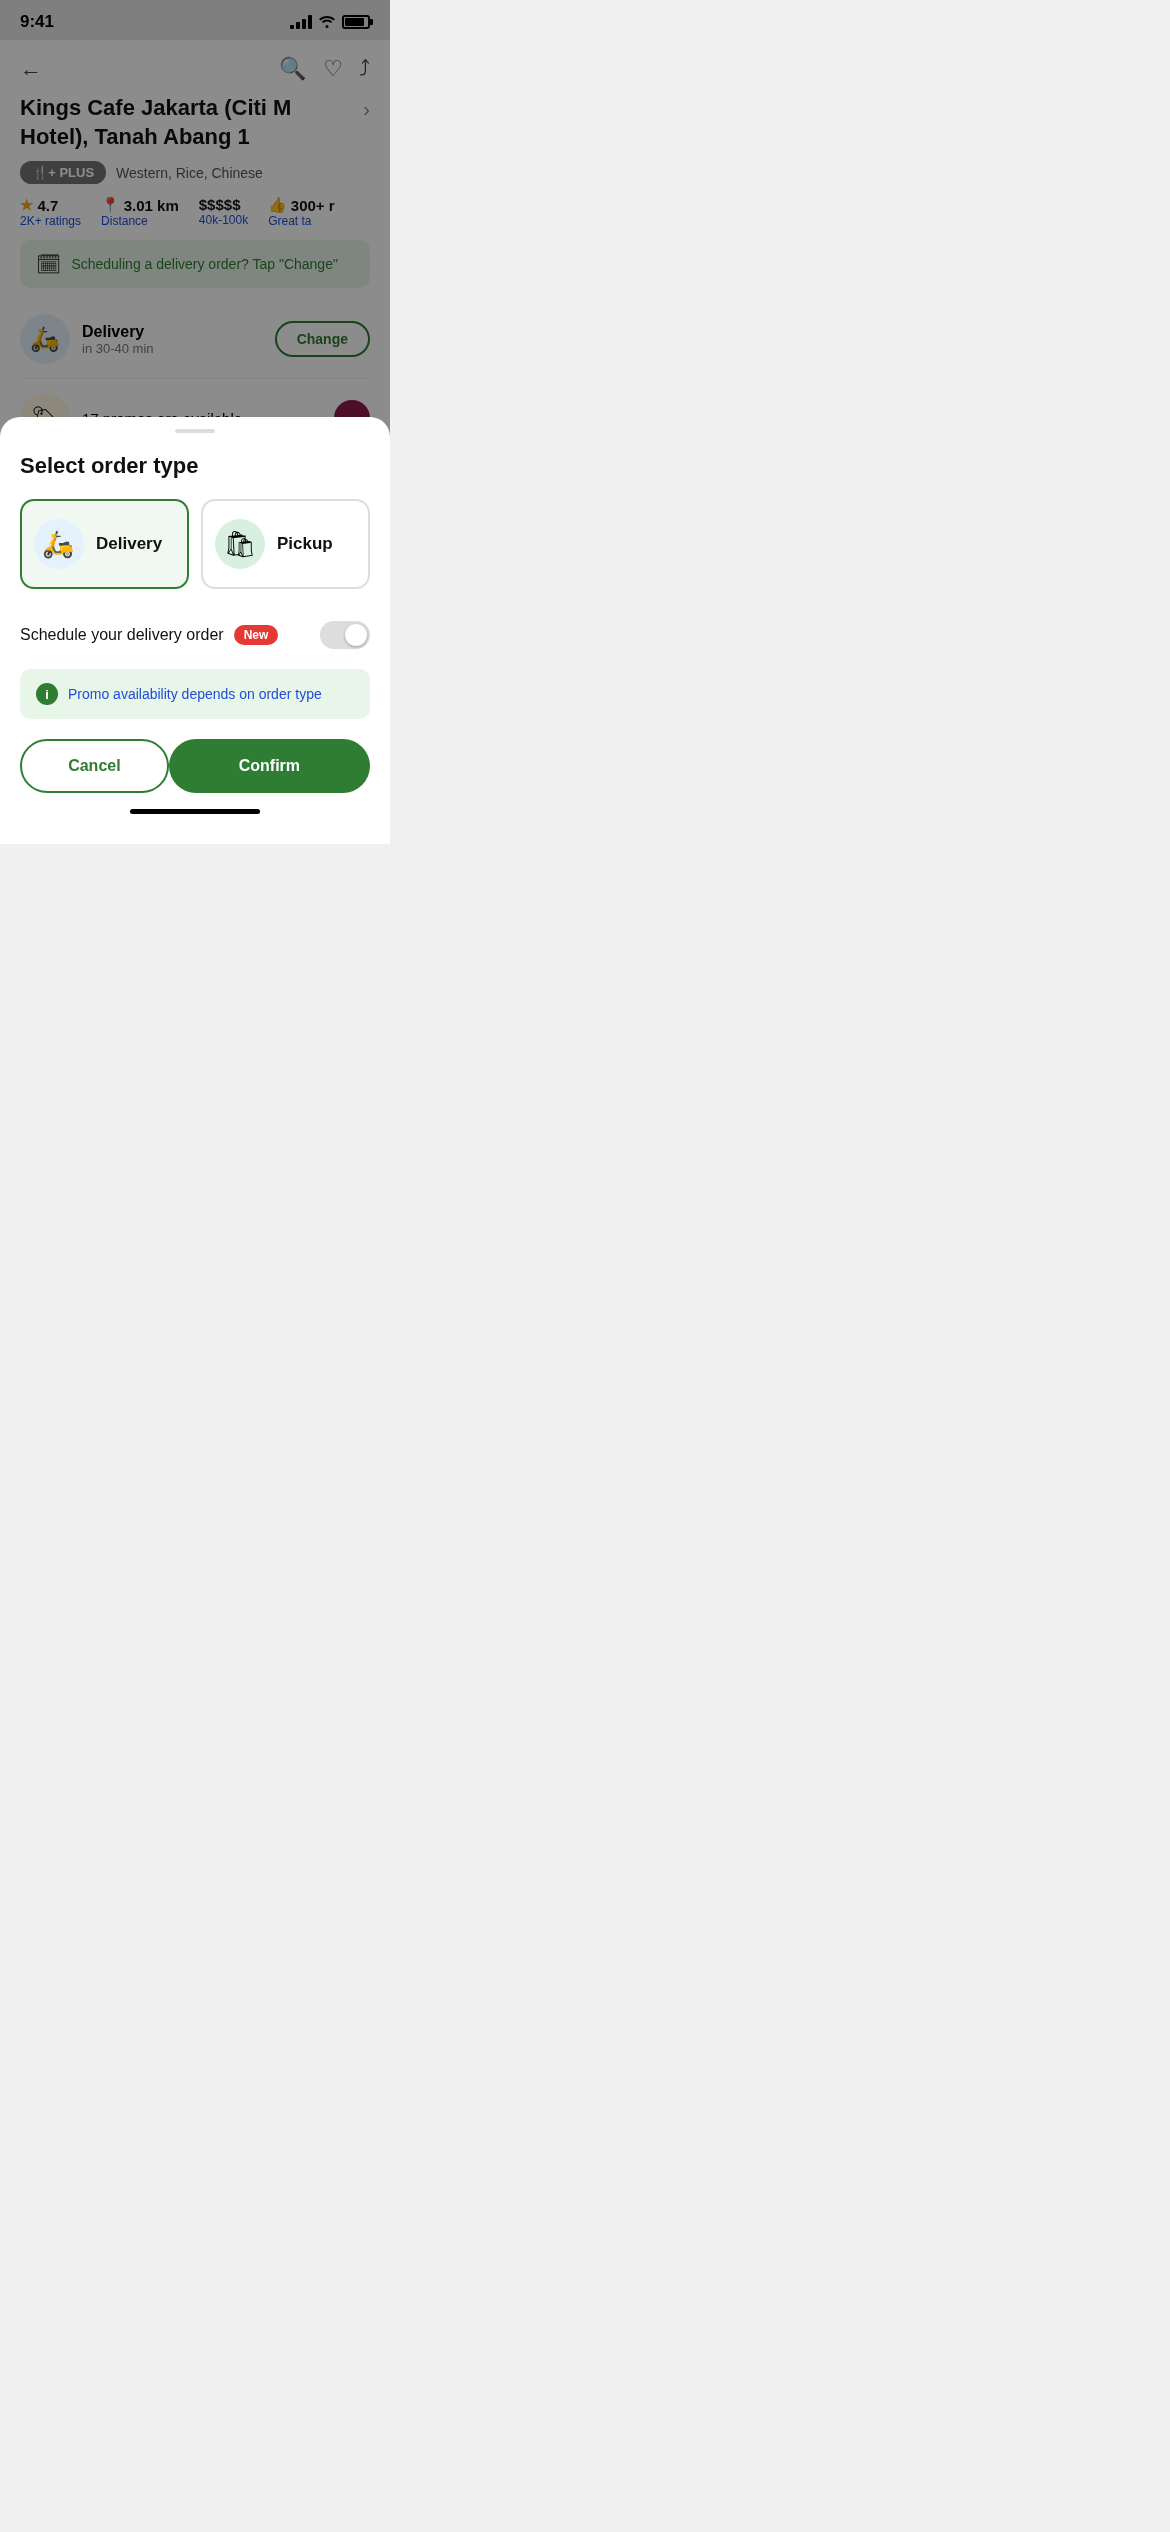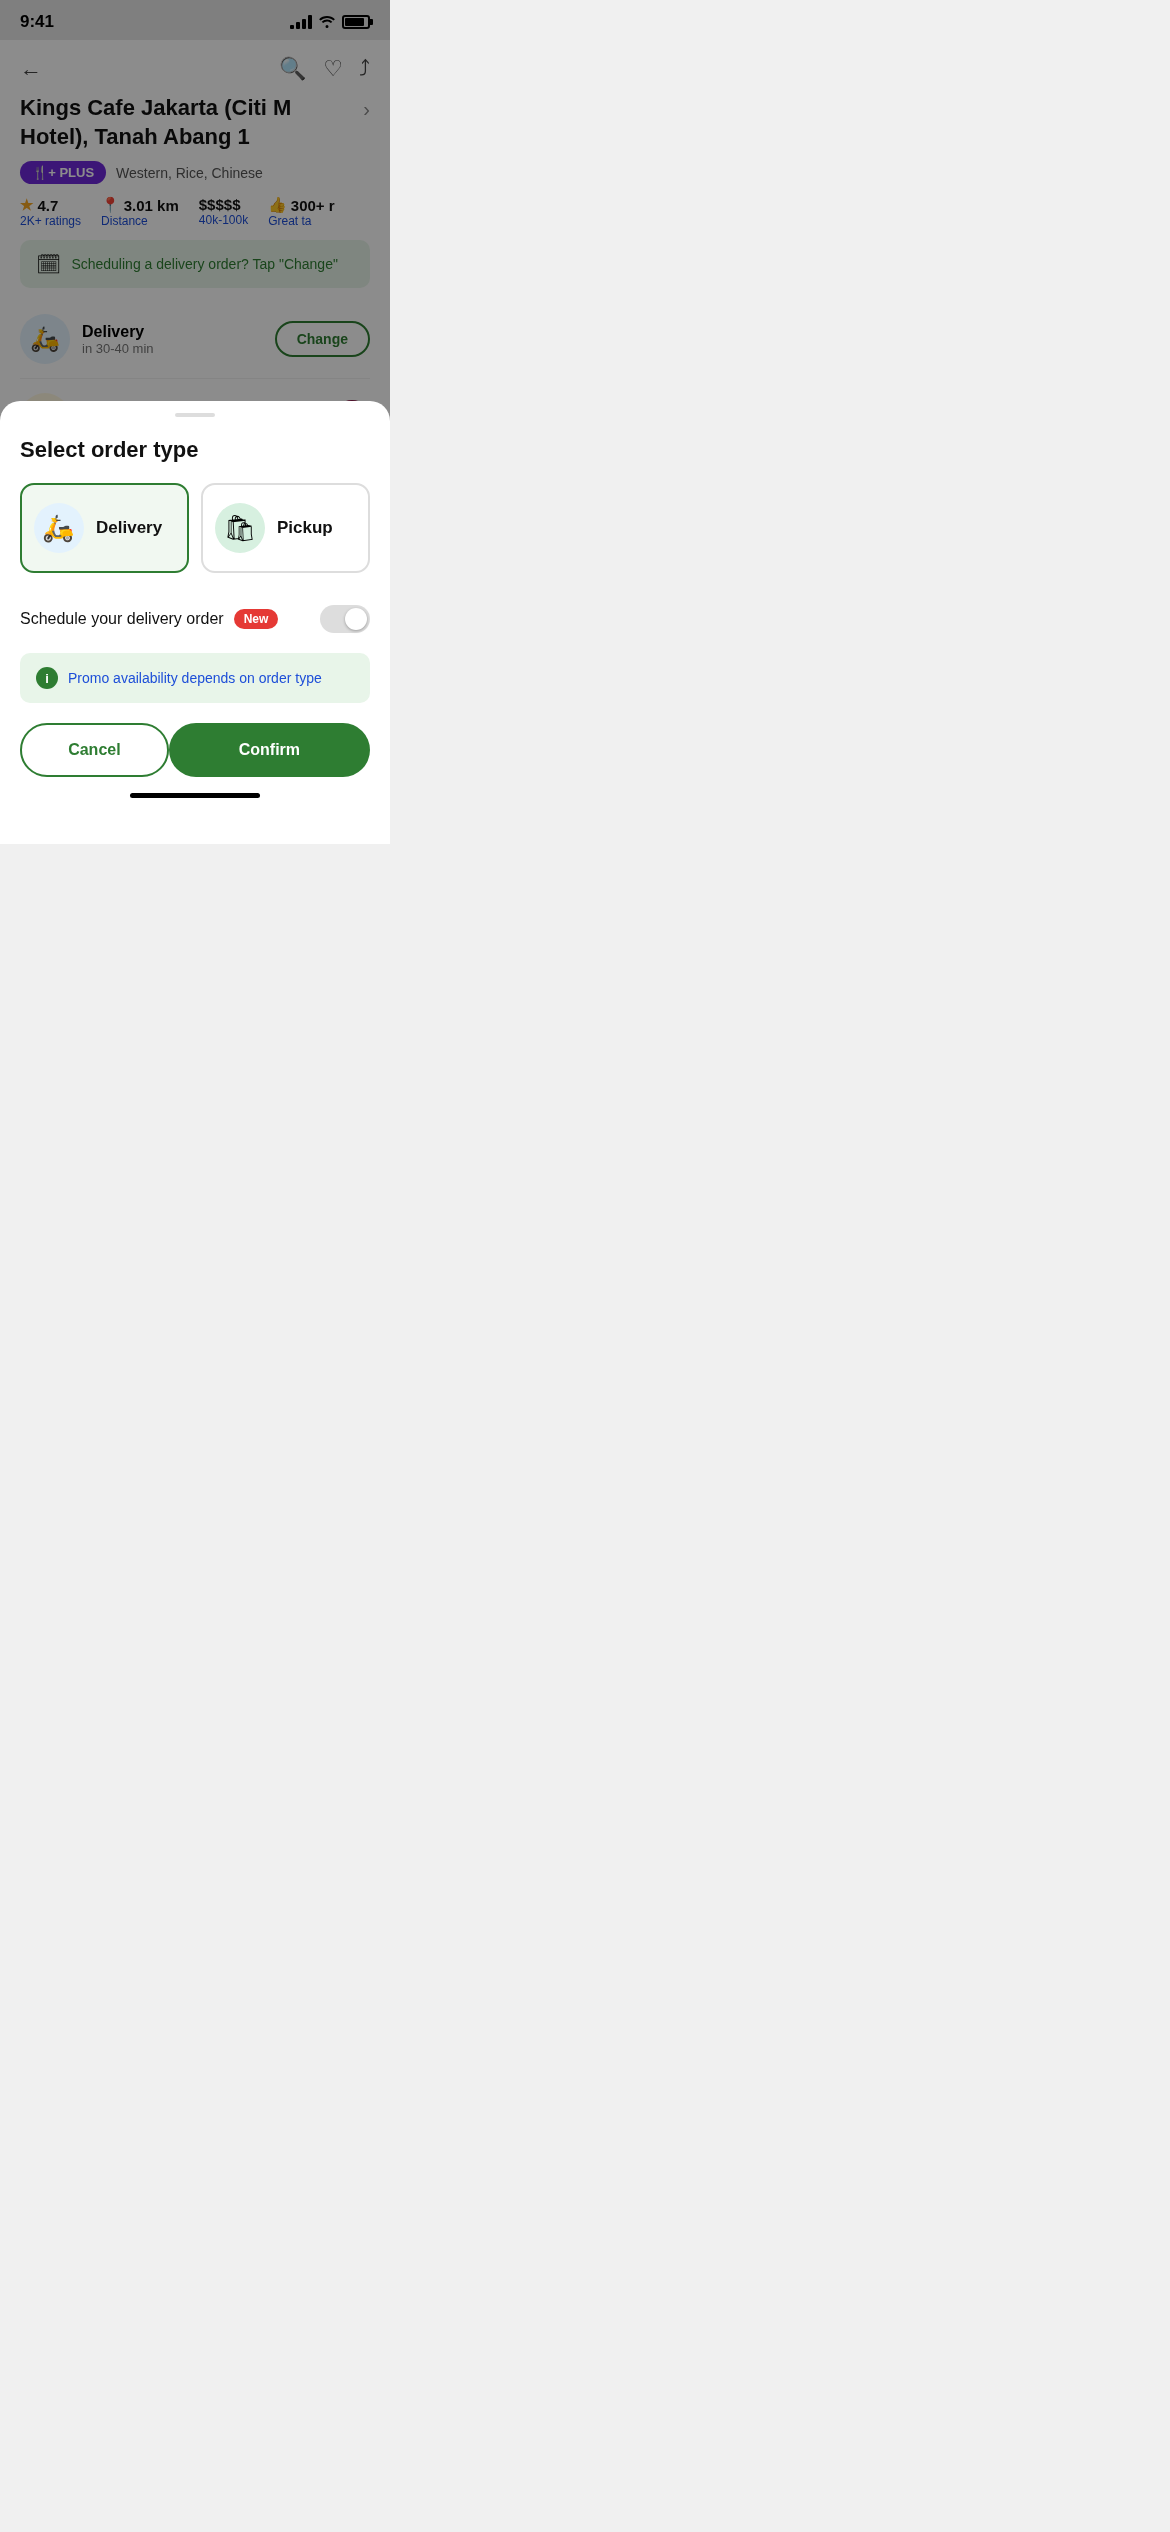--- a/index.html
+++ b/index.html
@@ -115,21 +115,21 @@
       margin-top: 4px;
     }
 
     .tags-row {
       display: flex;
       align-items: center;
       gap: 10px;
       margin: 10px 0;
     }
     .plus-badge {
-      background: #6d28d9;
+      background: #737373;
       color: #fff;
       border-radius: 20px;
       padding: 4px 12px;
       font-size: 13px;
       font-weight: 600;
       display: flex;
       align-items: center;
       gap: 4px;
     }
     .cuisine-tags {
@@ -272,21 +272,21 @@
 
     
     .bottom-sheet {
       position: absolute;
       bottom: 0;
       left: 0;
       right: 0;
       background: #fff;
       border-radius: 20px 20px 0 0;
       z-index: 20;
-      padding: 0 20px 46px;
+      padding: 0 20px 30px;
       margin-top: 48px;
     }
 
     .sheet-handle {
       width: 40px;
       height: 4px;
       background: #ddd;
       border-radius: 2px;
       margin: 12px auto 20px;
     }

